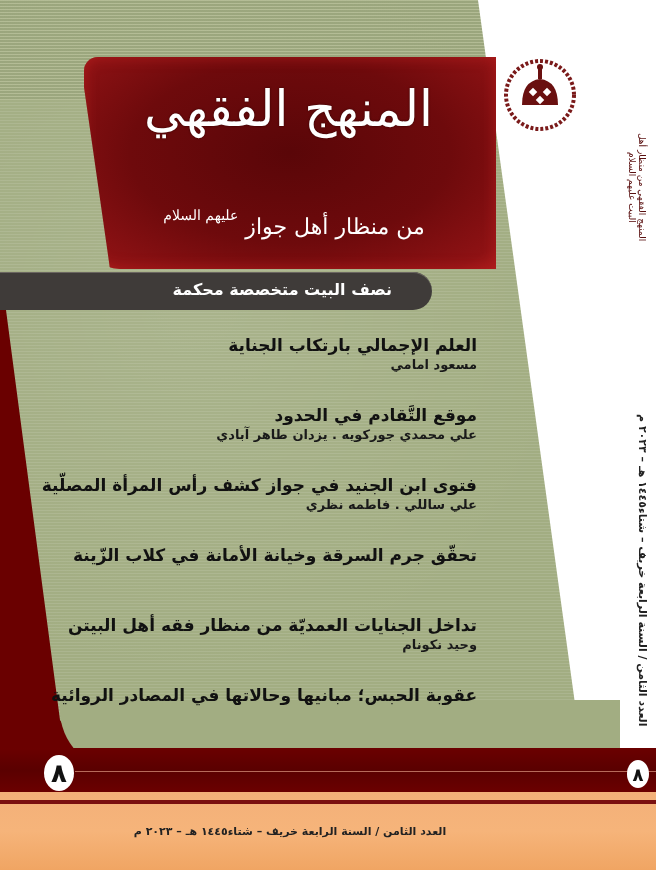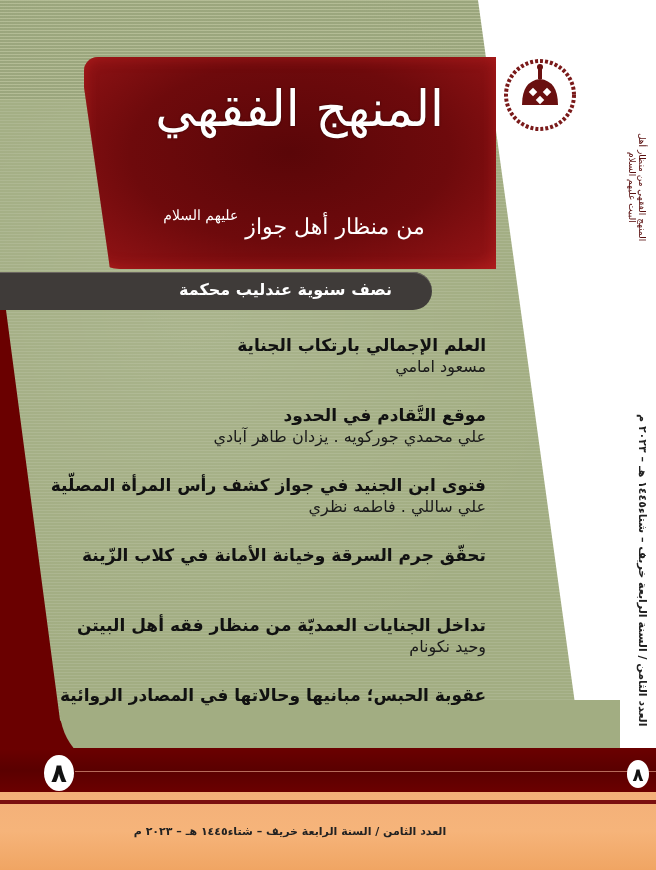--- a/index.html
+++ b/index.html
@@ -38,21 +38,21 @@
 
     
     .title-banner {
       position: absolute; left: 84px; top: 57px; width: 412px; height: 212px;
       background: radial-gradient(ellipse at 50% 45%, #5a0608 0%, #6e0a0c 55%, #8e1214 90%, #a51a1a 100%);
       border-radius: 14px 0 0 36px;
       clip-path: polygon(0 0, 412px 0, 412px 212px, 26px 212px, 0 30px);
       box-shadow: inset 0 0 14px rgba(180,30,30,0.8);
     }
     .title-main {
-      position: absolute; left: 60px; top: 20px; width: 300px; text-align: right;
+      position: absolute; left: 60px; top: 20px; width: 300px; text-align: left;
       color: #ffffff; font-family: "DejaVu Serif", serif; font-size: 50px; line-height: 1.3; direction: rtl;
       text-shadow: 0 0 2px #2a0000;
     }
     .title-sub {
       position: absolute; left: 70px; top: 150px; width: 280px; text-align: center;
       color: #ffffff; font-family: "DejaVu Serif", serif; font-size: 22px; direction: rtl;
     }
     .title-sub sup { font-size: 14px; vertical-align: 14px; }
 
     
@@ -68,23 +68,23 @@
 
     
     .emblem { position: absolute; left: 500px; top: 55px; width: 80px; height: 80px; }
     .vertical-title {
       position: absolute; left: 627px; top: 125px; width: 20px; height: 125px;
       color: #5a1010; font-size: 9px; writing-mode: vertical-rl; direction: rtl; text-align: center;
     }
 
     
     .articles { position: absolute; right: 162px; top: 335px; width: 420px; direction: rtl; text-align: right; }
-    .article { position: absolute; right: 8px; width: 420px; text-align: right; }
+    .article { position: absolute; right: 17px; width: 420px; text-align: right; }
     .article-title { font-size: 17px; font-weight: bold; color: #111111; white-space: nowrap; font-family: "DejaVu Sans", sans-serif; }
-    .article-authors { font-size: 16px; font-weight: normal; color: #1a1a1a; white-space: nowrap; margin-top: 2px; font-family: "DejaVu Sans", sans-serif; }
+    .article-authors { font-size: 13px; font-weight: bold; color: #1a1a1a; white-space: nowrap; margin-top: 2px; font-family: "DejaVu Sans", sans-serif; }
 
     
     .vertical-issue {
       position: absolute; left: 627px; top: 405px; width: 22px; height: 330px;
       writing-mode: vertical-rl; font-size: 11px; font-weight: bold; color: #222222; direction: rtl; text-align: center;
       font-family: "DejaVu Sans", sans-serif;
     }
 
     
     .maroon-band {
@@ -129,21 +129,21 @@
 
   <div class="title-banner">
     <div class="title-main">المنهج الفقهي</div>
     <div class="title-sub">
       <span>من منظار أهل جواز</span>
       <sup>عليهم السلام</sup>
     </div>
   </div>
 
   <div class="subtitle-bar">
-    <span class="subtitle-text">نصف سنوية عندليب محكمة</span>
+    <span class="subtitle-text">نصف البيت متخصصة محكمة</span>
   </div>
 
   <div class="emblem">
     <svg width="80" height="80" viewBox="0 0 80 80">
       <circle cx="40" cy="40" r="34" fill="none" stroke="#7a1a1a" stroke-width="4" stroke-dasharray="3 2"></circle>
       <path d="M22 50 Q22 26 40 24 Q58 26 58 50 Z" fill="#6a1010"></path>
       <rect x="38" y="12" width="4" height="12" fill="#6a1010"></rect>
       <circle cx="40" cy="12" r="3" fill="#6a1010"></circle>
       <g fill="#ffffff">
         <rect x="30" y="34" width="6" height="6" transform="rotate(45 33 37)"></rect>

